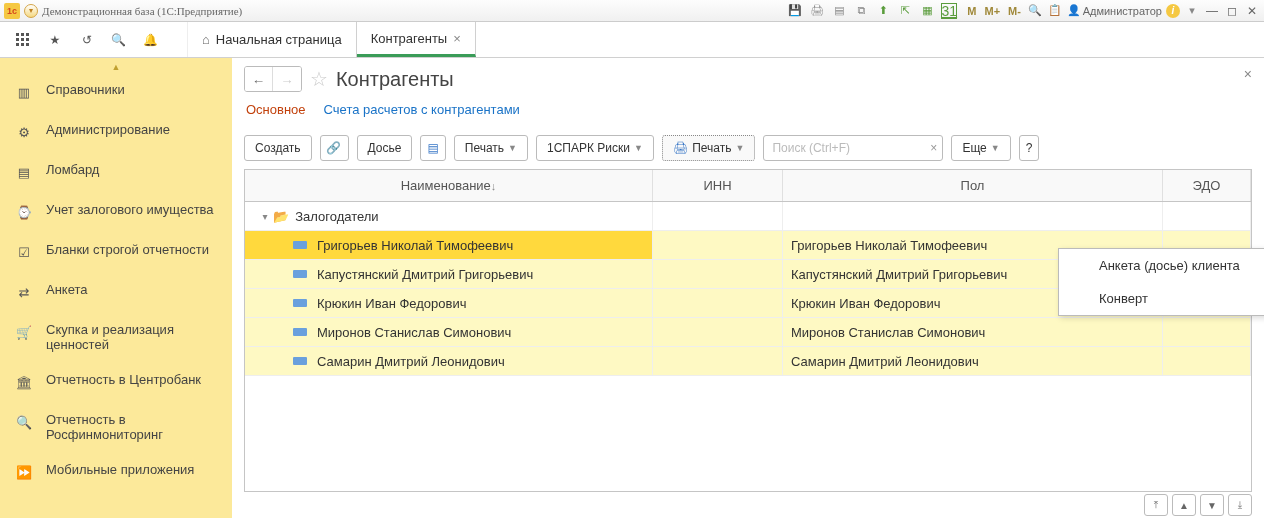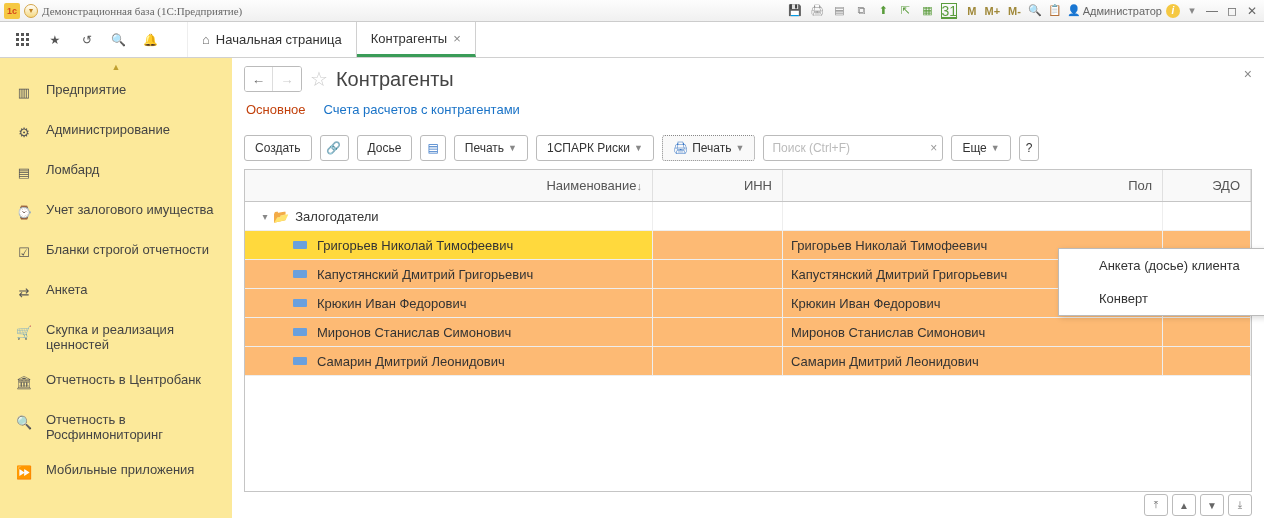--- a/index.html
+++ b/index.html
@@ -65,30 +65,30 @@
   .btn.active { border-color:#888; background:#f9f9f9; border-style: dotted;}
   .btn .caret { font-size: 9px; color: #888; }
   .search-box { position:relative; display:inline-flex; align-items:center;}
   .search-input { height:26px; width: 180px; border:1px solid #bbb; border-radius:3px; padding: 0 24px 0 8px; font-size:12px; color:#333;}
   .search-input::placeholder{color:#bbb;}
   .search-clear { position:absolute; right:6px; color:#999; cursor:pointer; font-size:12px;}
   
   
   .grid { border: 1px solid #c5c5c5; flex:1; overflow:hidden; display:flex; flex-direction:column;}
   .grid-head { display: flex; background: #f9f9f9; border-bottom:1px solid #c5c5c5;}
-  .gh { padding: 8px 10px; font-size: 13px; color: #555; border-right:1px solid #e0e0e0; display:flex; align-items:center; justify-content:flex-end;}
+  .gh { padding: 8px 10px; font-size: 13px; color: #555; border-right:1px solid #e0e0e0; display:flex; align-items:center; justify-content:center;}
   .gh-sort{color:#888; font-size:11px;}
   .col-name { width: 408px; }
   .col-inn { width: 130px; }
   .col-full { width: 380px; }
   .col-edo { flex:1; text-align:center;}
   .grid-body { flex:1; overflow:auto; }
   .grow { display:flex; height:29px; align-items:center; border-bottom:1px solid #eee;}
   .grow.group { background:#fff;}
-  .grow.data { background:#fdba74;text-align:right;}
+  .grow.data { background:#fef9c3;text-align:right;}
   .grow.selected .gcell.name-c { background:#ffd93d;}
   .gcell { height:100%; display:flex; align-items:center; padding:0 8px; font-size:13px; color:#333; border-right:1px solid #eee;}
   .name-c { width:408px; padding-left: 0;}
   .inn-c { width:130px;}
   .full-c { width:380px;}
   .edo-c { flex:1;}
   .tree-indent { display:inline-block;}
   .grp-toggle{ width:16px; text-align:center; color:#888; font-size:10px; cursor:pointer;}
   .folder-ico{ color:#e8a33d; margin-right:6px;}
   .item-ico { width:14px; height:8px; background:#6aa0dd; border-radius:1px; margin-right:10px;}
@@ -171,21 +171,21 @@
     </div>
   </div>
 </div>
 
 <div class="main">
 
   <div class="sidebar">
     <div class="sidebar-collapse">▲</div>
     <div class="sidebar-item">
       <span class="sidebar-ico">▥</span>
-      <span>Предприятие</span>
+      <span>Справочники</span>
     </div>
     <div class="sidebar-item">
       <span class="sidebar-ico">⚙</span>
       <span>Администрирование</span>
     </div>
     <div class="sidebar-item">
       <span class="sidebar-ico">▤</span>
       <span>Ломбард</span>
     </div>
     <div class="sidebar-item">

